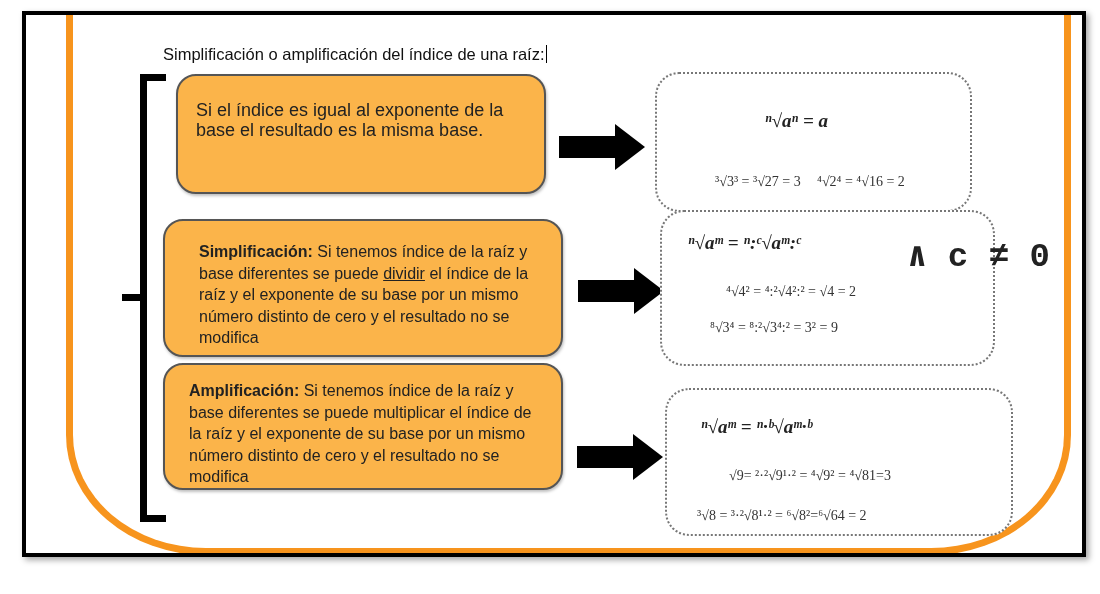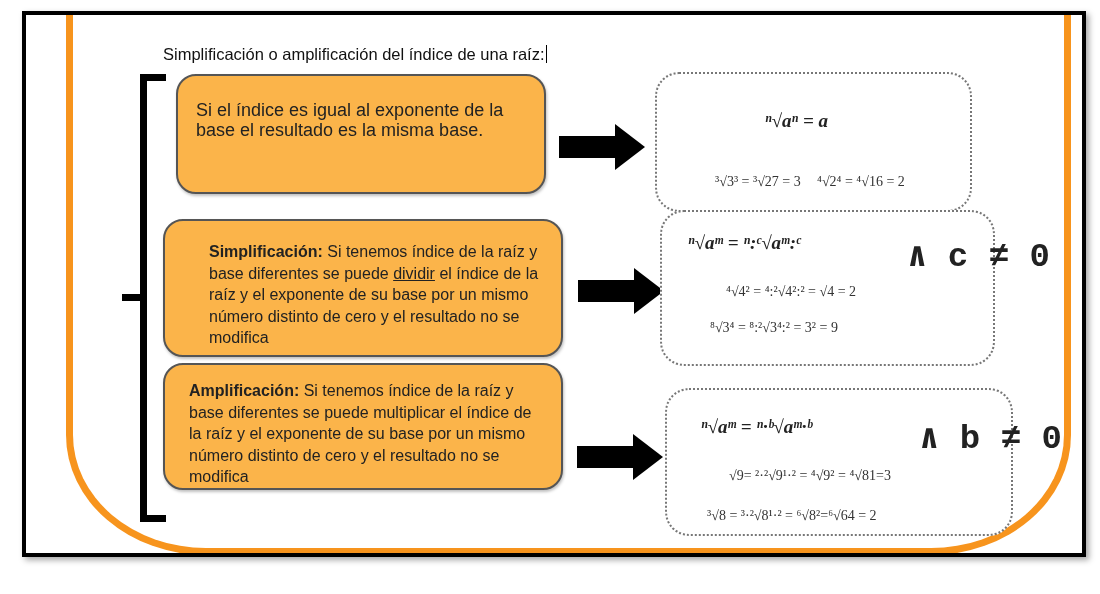--- a/index.html
+++ b/index.html
@@ -17,21 +17,21 @@
     .bracket-v { position:absolute; left:140px; top:74px; width:7px; height:448px; background:#000; }
     .bracket-t { position:absolute; left:140px; top:74px; width:26px; height:7px; background:#000; }
     .bracket-b { position:absolute; left:140px; top:515px; width:26px; height:7px; background:#000; }
     .bracket-m { position:absolute; left:122px; top:294px; width:25px; height:7px; background:#000; }
     .obox { position:absolute; background:#fbb44a; border:2px solid #555; border-radius:20px;
             box-sizing:border-box; color:#222; font-size:16px; line-height:21.5px;
             box-shadow:1px 2px 3px rgba(0,0,0,0.25); }
     .obox b { font-weight:bold; }
     .obox u { text-decoration:underline; }
     .box1 { left:176px; top:74px; width:370px; height:120px; padding:24px 18px; font-size:18px; line-height:20px; }
-    .box2 { left:163px; top:219px; width:400px; height:138px; padding:20px 16px 0 44px; }
+    .box2 { left:163px; top:219px; width:400px; height:138px; padding:20px 16px 0 34px; }
     .box3 { left:163px; top:363px; width:400px; height:127px; padding:15px 16px 0 24px; }
     .arrow { position:absolute; width:86px; height:46px; }
     .arrow .shaft { position:absolute; left:0; top:12px; width:60px; height:22px; background:#000; }
     .arrow .head { position:absolute; left:56px; top:0; width:0; height:0;
                    border-top:23px solid transparent; border-bottom:23px solid transparent; border-left:30px solid #000; }
     .a1 { left:559px; top:124px; }
     .a2 { left:578px; top:268px; }
     .a3 { left:577px; top:434px; }
     .dbox { position:absolute; border:2px dotted #777; border-radius:24px; box-sizing:border-box; background:#fff; }
     .d1 { left:655px; top:72px; width:317px; height:140px; }
@@ -89,16 +89,15 @@
 
 <div class="dbox d2">
   <div class="math big" style="left:26px; top:20px;">ⁿ√aᵐ = ⁿ:ᶜ√aᵐ:ᶜ</div>
   <div class="math cond" style="left:245px; top:22px;">∧ c ≠ 0</div>
   <div class="math small" style="left:64px; top:72px;">⁴√4² = ⁴:²√4²:² = √4 = 2</div>
   <div class="math small" style="left:48px; top:108px;">⁸√3⁴ = ⁸:²√3⁴:² = 3² = 9</div>
 </div>
 
 <div class="dbox d3">
   <div class="math big" style="left:34px; top:26px;">ⁿ√aᵐ = ⁿ·ᵇ√aᵐ·ᵇ</div>
-  <div class="math cond" style="left:252px; top:26px;">∧ b ≠ 0</div>
   <div class="math small" style="left:26px; top:78px;margin-left:36px;">√9= ²·²√9¹·² = ⁴√9² = ⁴√81=3</div>
-  <div class="math small" style="left:40px; top:118px;">³√8 = ³·²√8¹·² = ⁶√8²=⁶√64 = 2</div>
+  <div class="math small" style="left:30px; top:118px;">³√8 = ³·²√8¹·² = ⁶√8²=⁶√64 = 2</div>
 </div>
 
 </body></html>

